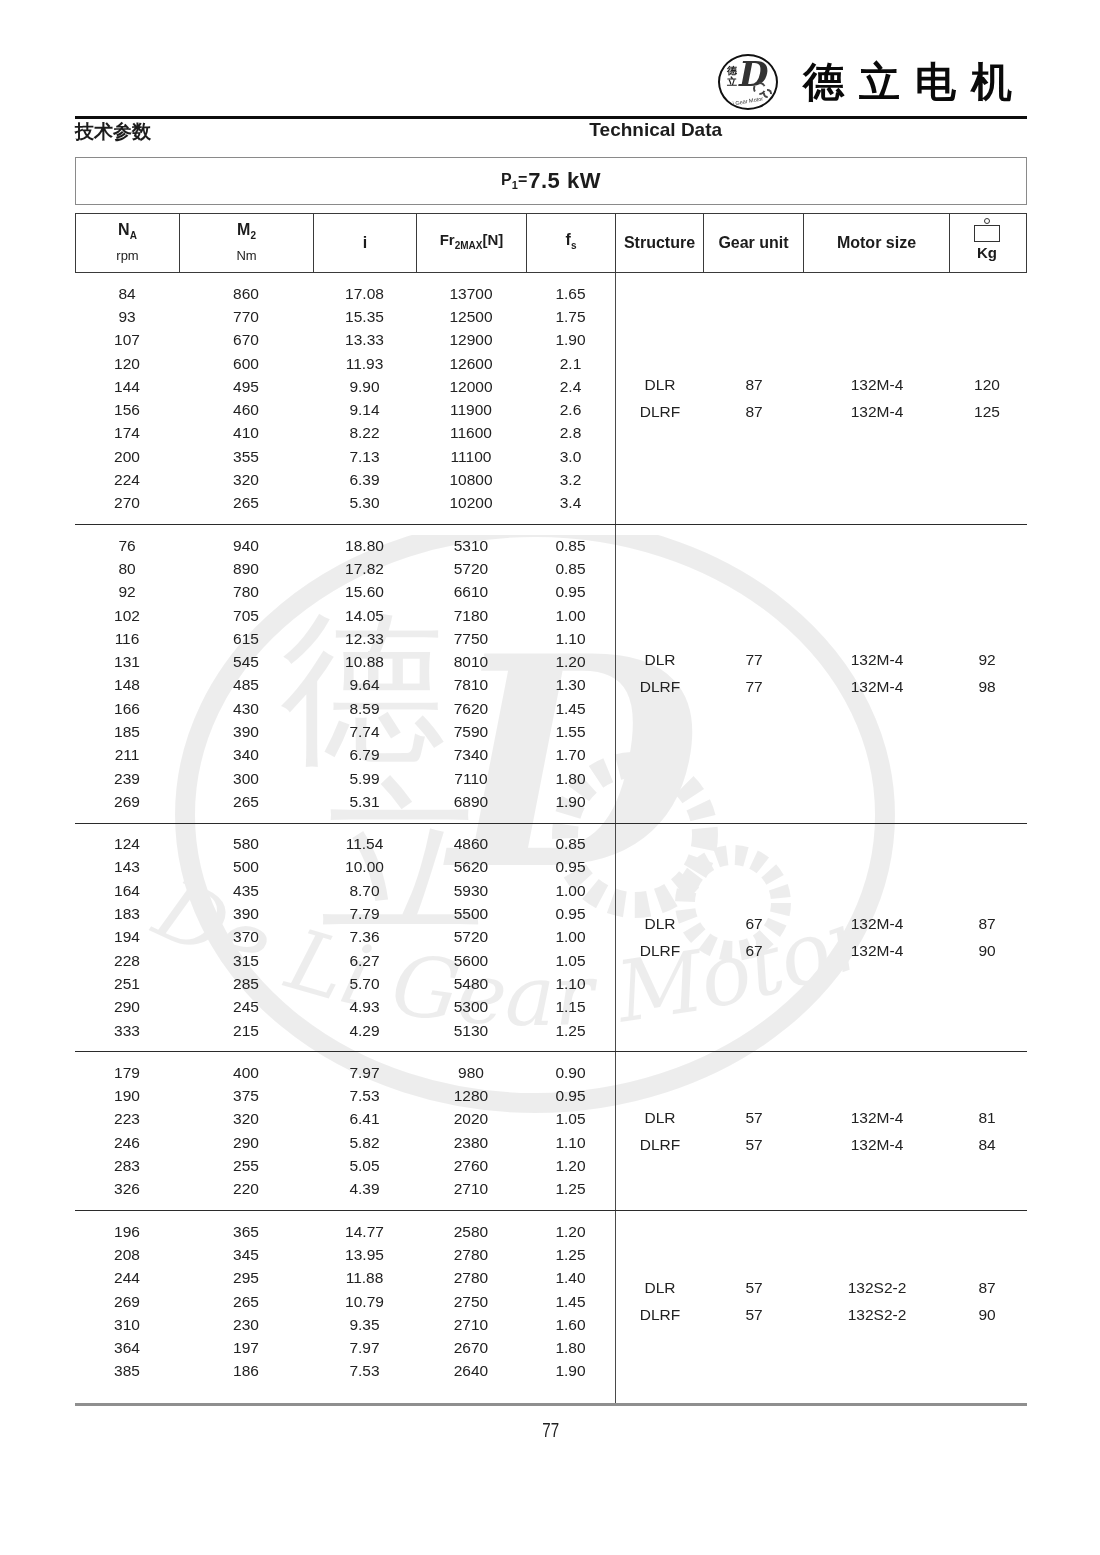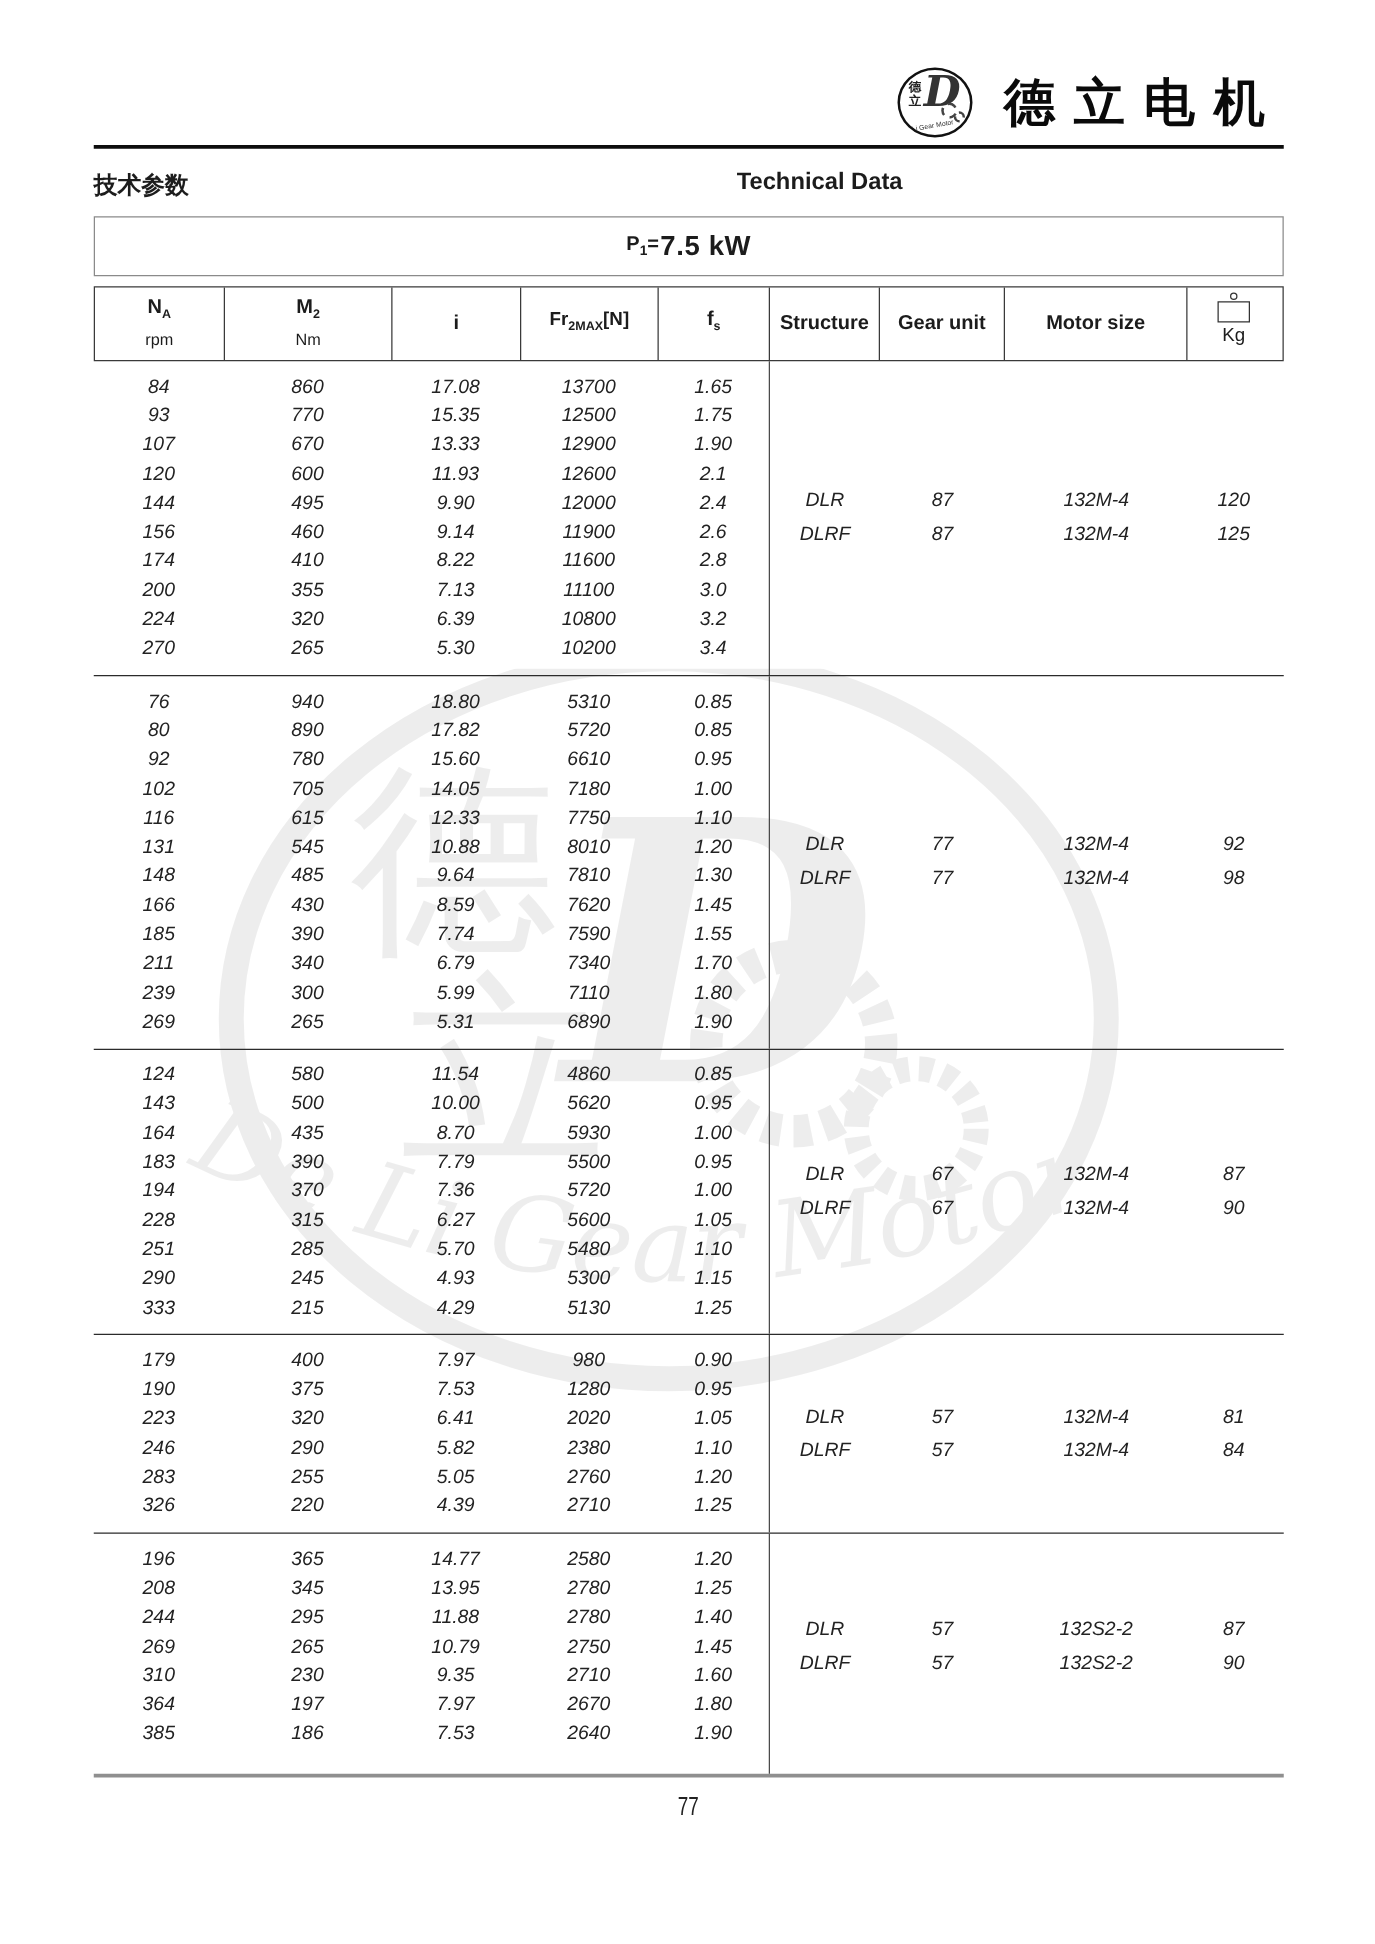--- a/index.html
+++ b/index.html
@@ -25,50 +25,50 @@
   .badge-gear1 { position:absolute; left:33px; top:26px; width:13px; height:13px;
                  border:2px dashed #444; border-radius:50%; }
   .badge-gear2 { position:absolute; left:43px; top:33px; width:9px; height:9px;
                  border:2px dashed #444; border-radius:50%; }
   .badge-ring { position:absolute; left:1px; bottom:3px; font-size:5.5px; color:#333;
                 transform:rotate(-10deg); white-space:nowrap; }
   .brand-name { font-family:"DejaVu Serif", serif; font-size:41px; font-weight:bold;
                 letter-spacing:15px; color:#0a0a0a;margin-left:13px; }
   .top-rule { height:3px; background:#0d0d0d; margin-top:4px; }
 
-  .title-row { position:relative; margin-top:16px; height:26px; }
+  .title-row { position:relative; height:26px; }
   .title-cn { font-size:19px; font-weight:bold; }
   .title-en { position:absolute; left:61%; transform:translateX(-50%); font-size:19px; font-weight:bold; }
 
   .power-box { margin-top:12px; height:48px; border:1px solid #8a8a8a;
                display:flex; align-items:center; justify-content:center; }
   .power-prefix { font-size:16px; font-weight:bold; }
   .power-prefix sub { font-size:11px; }
   .power-value { font-size:22px; font-weight:bold; margin-left:1px; letter-spacing:0.5px; }
 
   
   .thead { display:flex; margin-top:8px; border:1.5px solid #3a3a3a; height:60px; position:relative; z-index:1; background:transparent; }
   .th { display:flex; flex-direction:column; align-items:center; justify-content:center;
         border-right:1px solid #3a3a3a; font-weight:bold; font-size:16px; line-height:18px; }
   .th:last-child { border-right:none; }
   .th .sub-unit { font-weight:normal; font-size:13px; margin-top:2px; }
   .th sub { font-size:10px; font-weight:bold; }
   .th-fr { font-size:15px; }
   .kg-icon { width:26px; height:17px; border:1.5px solid #333; position:relative; margin-bottom:2px; }
   .kg-knob { position:absolute; left:50%; top:-8px; transform:translateX(-50%);
              width:6px; height:6px; border:1.5px solid #333; border-radius:50%; background:#fff; }
-  .th-kg-label { font-weight:normal; font-size:15px; }
+  .th-kg-label { font-weight:bold; font-size:15px; }
 
   
   .c-na{width:104px;} .c-m2{width:134px;} .c-i{width:103px;} .c-fr{width:110px;} .c-fs{width:89px;}
   .c-structure{width:88px;} .c-gear{width:100px;} .c-motor{width:146px;text-align:center;} .c-kg{width:74px;}
 
   
   .tbody { position:relative; z-index:1; }
-  .group { display:flex; border-bottom:1.5px solid #2b2b2b; padding:9px 0;font-style:italic; }
+  .group { display:flex; border-bottom:1.5px solid #2b2b2b; padding:9px 0; }
   .group:last-child { border-bottom:none; padding-bottom:20px; }
   .g-left { display:flex; flex-direction:column; }
   .row { display:flex; height:23.3px; align-items:center; }
   .cell { text-align:center; font-size:15.5px; color:#222; }
   .g-right { display:flex; align-items:center; border-left:1px solid #4a4a4a;
              margin:-9px 0; padding:9px 0; }
   .group:last-child .g-right { margin-bottom:-20px; padding-bottom:20px; }
   .variants { display:flex; flex-direction:column; }
   .vrow { display:flex; height:27px; align-items:center; }
 

